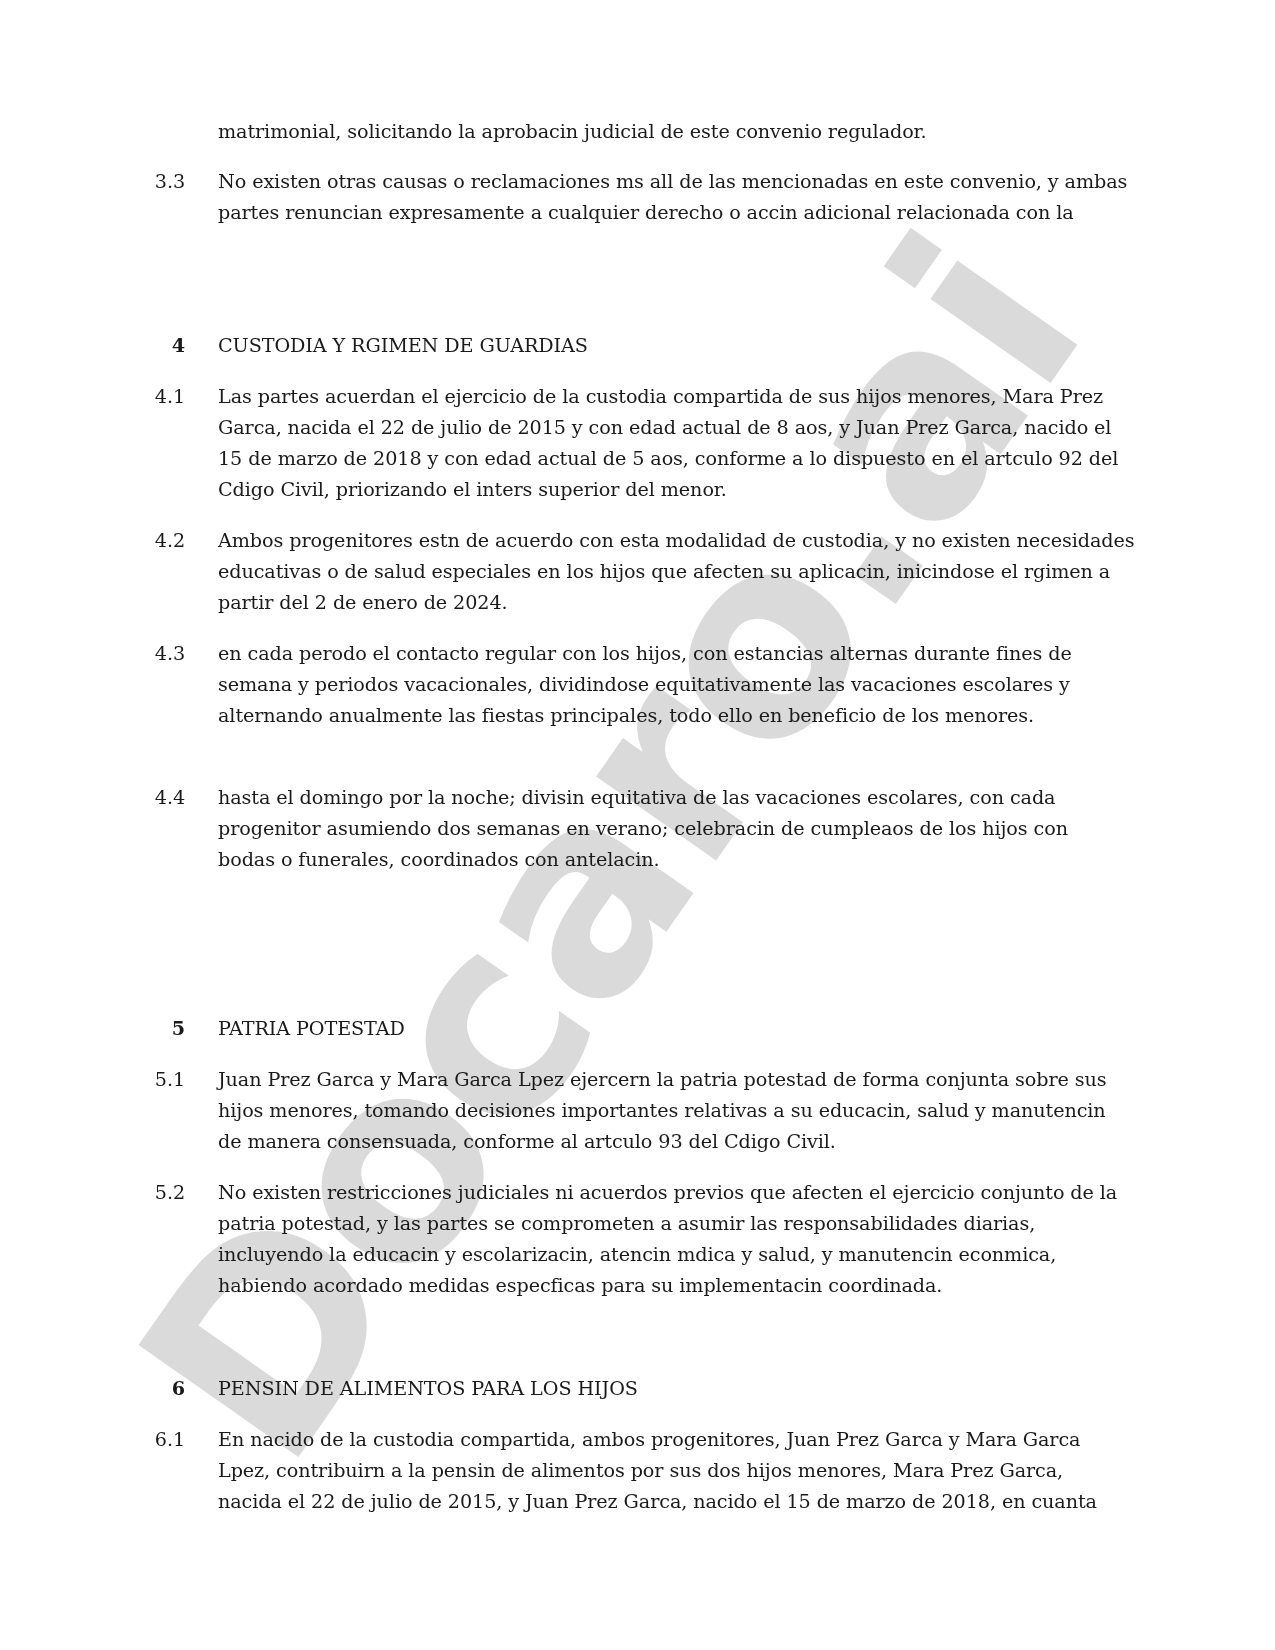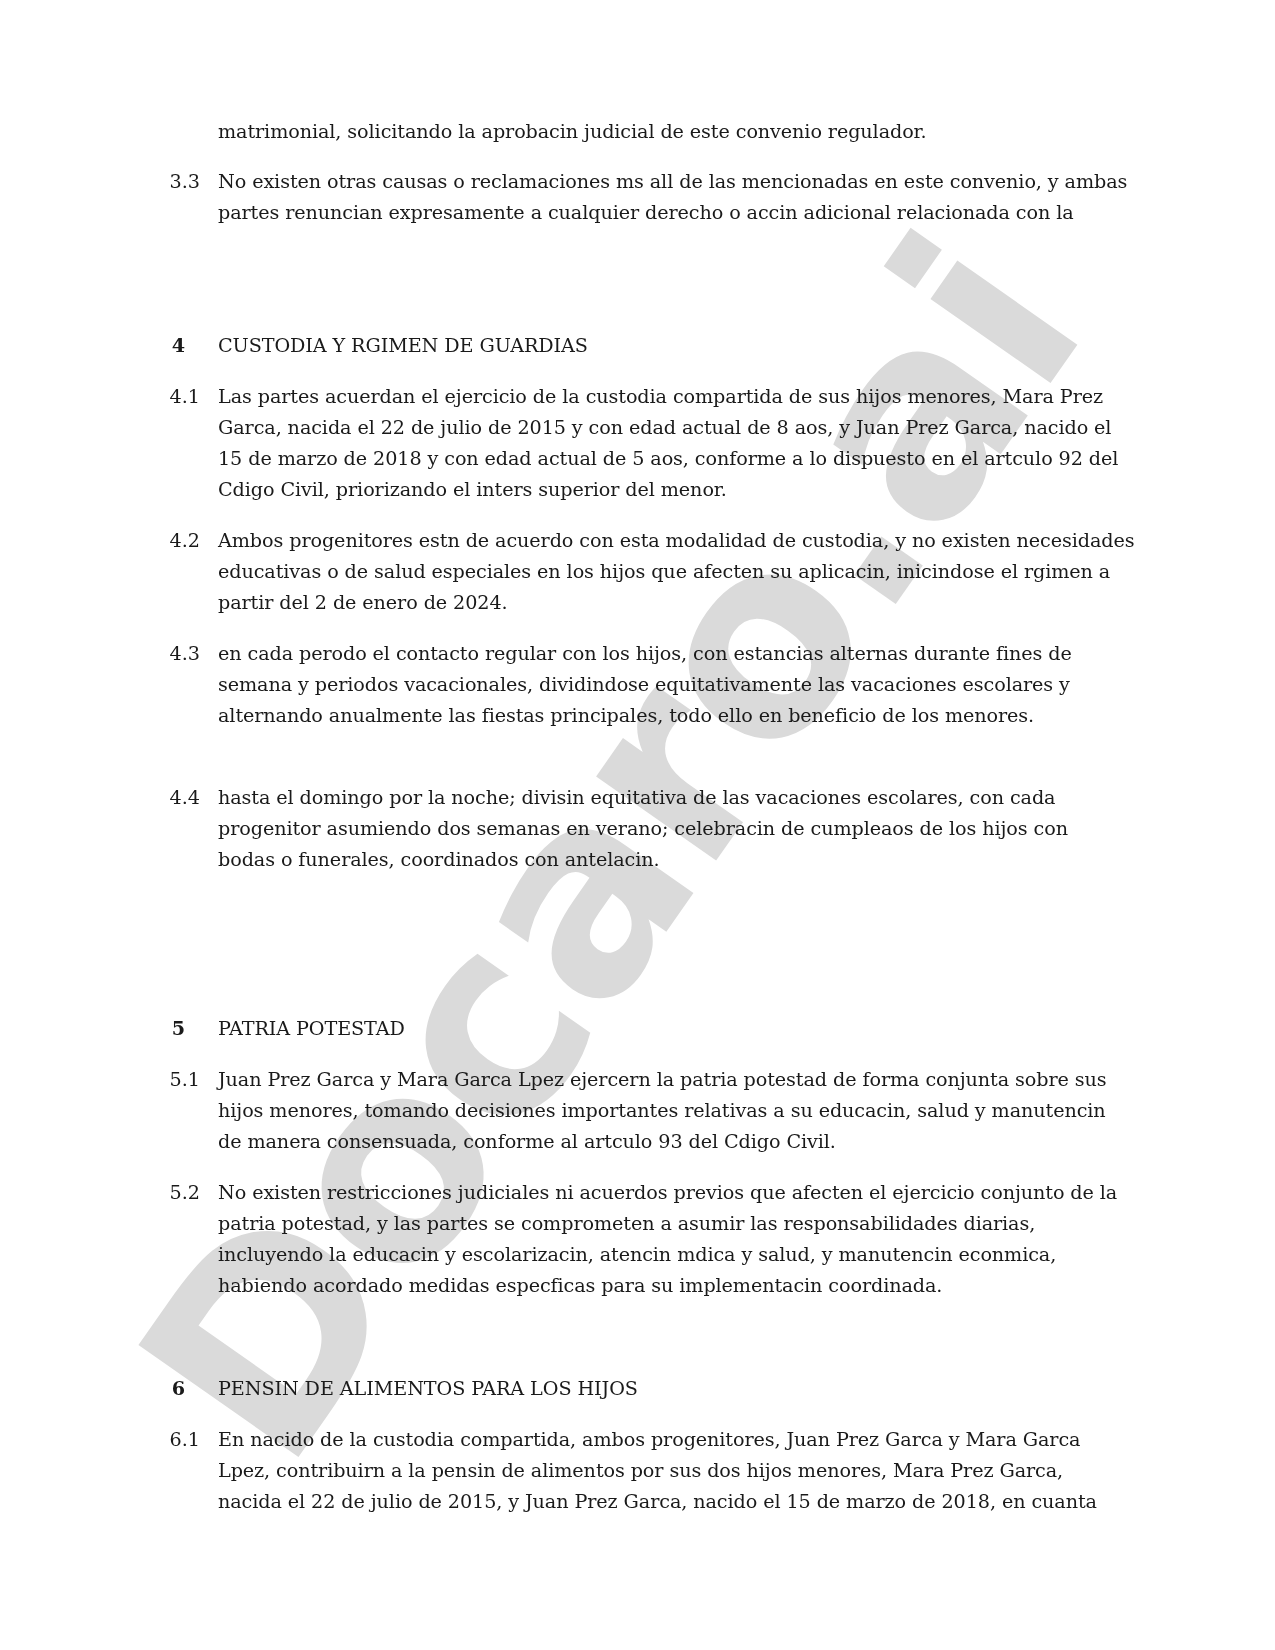--- a/index.html
+++ b/index.html
@@ -45,25 +45,25 @@
       width: 1275px;
       z-index: 2;
     }
     .row {
       position: absolute;
       left: 0;
       width: 1275px;
     }
     .num {
       position: absolute;
-      left: 160px;
+      left: 150px;
       width: 40px;
       font-size: 19.2px;
       line-height: 31px;
-      text-align: right;
+      text-align: center;
     }
     .num.heading-num {
       left: 150px;
       width: 35px;
       text-align: right;
       font-weight: bold;
     }
     .text {
       position: absolute;
       left: 218px;

